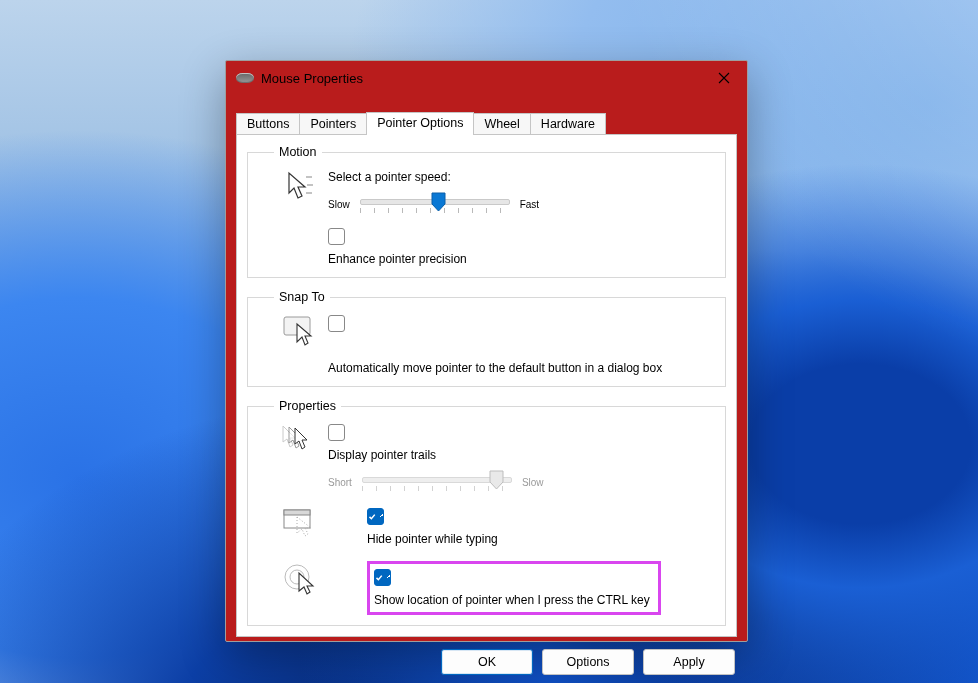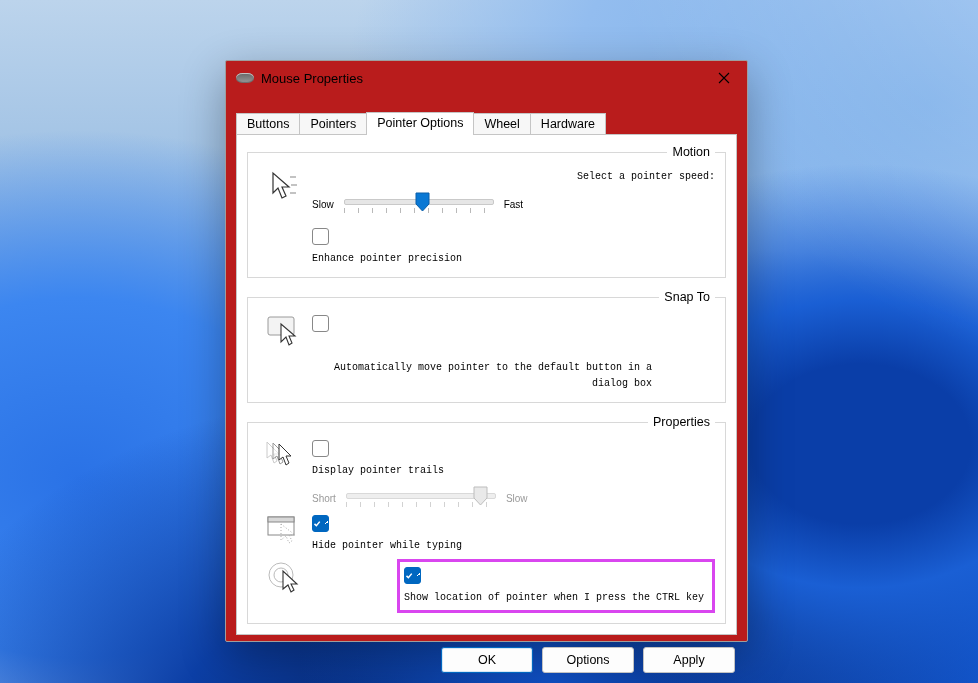--- a/index.html
+++ b/index.html
@@ -92,30 +92,29 @@
     border:1px solid #c5c5c5;
     border-top:none;
     background:#ffffff;
     padding: 10px 10px 6px;
     position:relative;
   }
 
   fieldset.group {
     border:1px solid #d8d8d8;
     margin: 0 0 12px;
-    padding: 10px 10px 10px 10px;
-    text-align: right;
+    padding: 10px 10px 10px 26px;
   }
   fieldset.group legend {
     padding: 0 5px;
     font-size: 12.5px;
   }
 
   .row { display:flex; align-items:flex-start; }
-  .row + .row { margin-top:5px; }
+  .row + .row { margin-top:14px;gap:39px; }
 
   .icon-cell { width:54px; display:flex; justify-content:center; align-items:flex-start; padding-top:2px; }
   .body-cell { flex:1; }
 
   .slider-row { display:flex; align-items:center; margin-top:8px; }
   .slider-row .lab { font-size:10px; }
   .slider-track {
     position:relative; width:150px; height:22px; margin: 0 10px;
   }
   .track-line { position:absolute; left:0; right:0; top:6px; height:4px; background:#e6e6e6; border:1px solid #c9c9c9; border-radius:2px;}
@@ -132,21 +131,21 @@
     background:#fff;
     cursor:pointer;
   }
   .cb.checked { background:#0067c0; border-color:#0067c0; }
   .cb.checked::after{ content:""; width:9px; height:9px; background:
      conic-gradient(from -45deg at 40% 65%, transparent 0 25%, #fff 25% 30%, transparent 30% 100%);
      transform: rotate(0); 
   }
   .cb.checked svg{display:block;}
   .cb svg{display:none;}
-  .cb-label { font-size:10px; line-height:16px;font-family:Liberation Mono, monospace; }
+  .cb-label { font-size:12px; line-height:16px; }
 
   .trails-slider .slider-track .track-line{ background:#eee; border-color:#d9d9d9;}
   .trails-slider .lab{ color:#9a9a9a; }
   .trails-thumb { left:128px; }
   .trails-thumb svg path{ }
 
   .highlight-red {
     border: 3px solid #d946ef; padding: 4px 8px 4px 4px; display:inline-flex; align-items:flex-start;
   }
 

